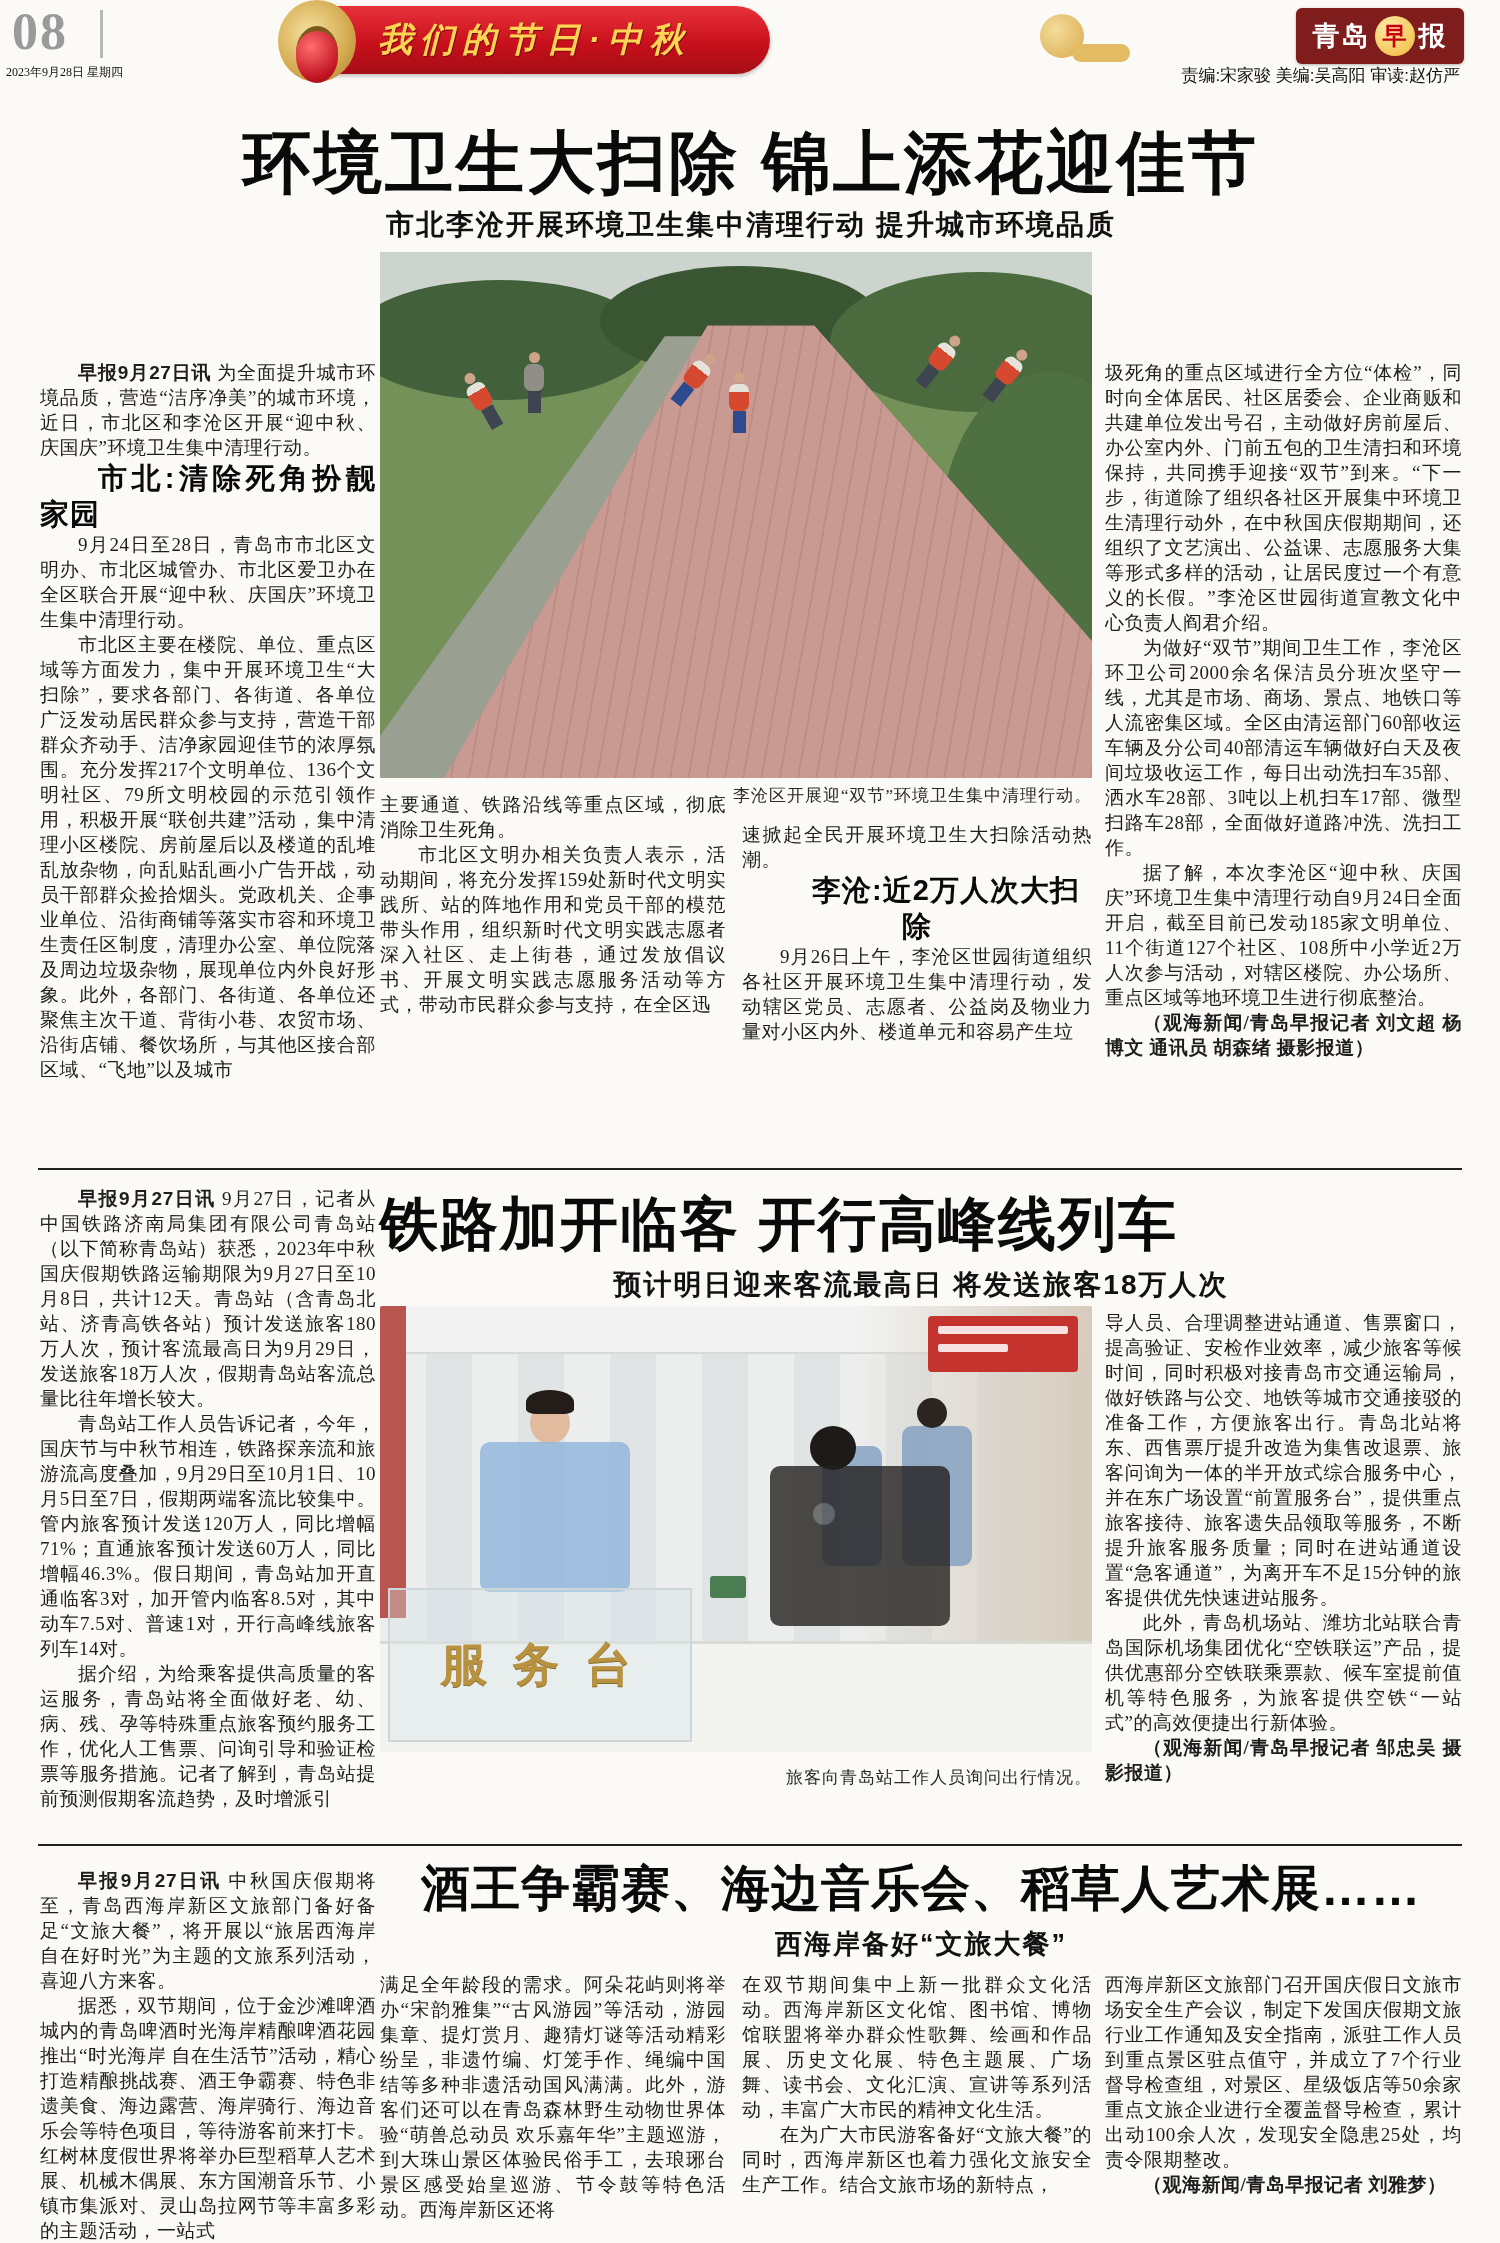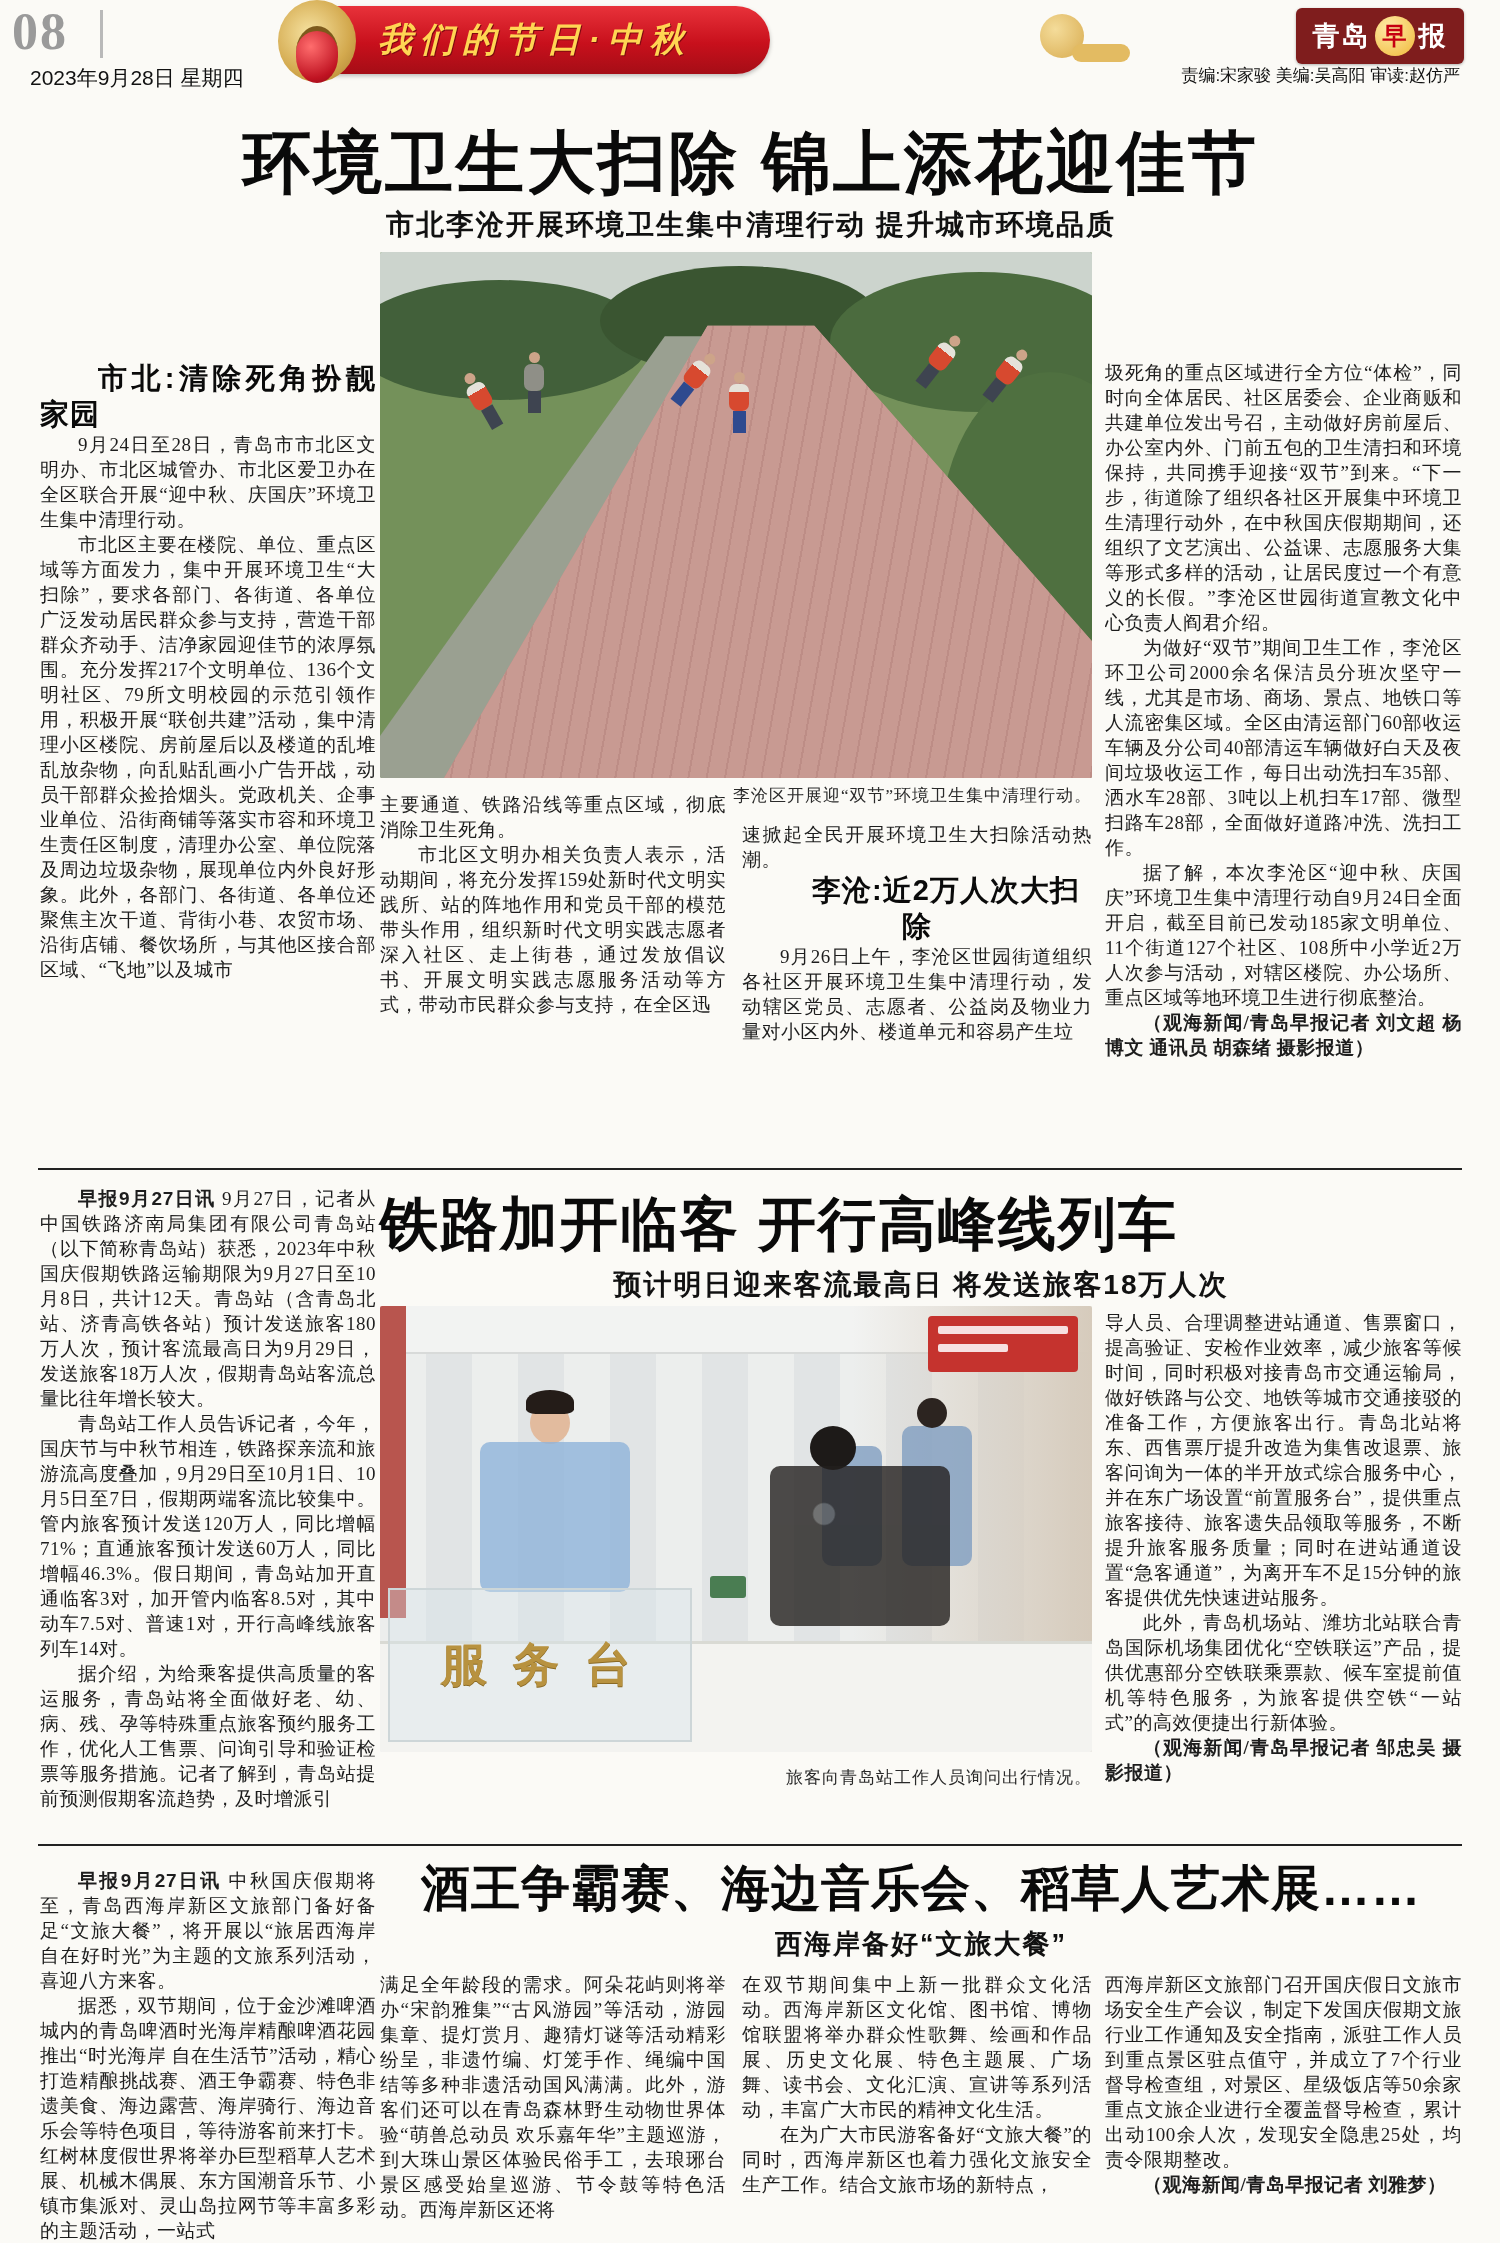--- a/index.html
+++ b/index.html
@@ -2,21 +2,21 @@
 <html><head>
 <meta charset="utf-8">
 <style>
   html,body{margin:0;padding:0;background:#e9e7e2;}
   .page{position:relative;width:1500px;height:2243px;margin:0 auto;background:#fbfaf6;
         overflow:hidden;font-family:"Liberation Serif", serif;color:#1c1c1c;}
   .abs{position:absolute;}
   
   .pagenum{left:12px;top:2px;font-family:Liberation Serif, serif;font-size:52px;font-weight:700;color:#9a9a9a;letter-spacing:2px;}
   .pagebar{left:100px;top:10px;width:3px;height:48px;background:#b9b9b9;}
-  .dateline{left:6px;top:64px;font-size:21px;color:#111;font-family:Liberation Sans, sans-serif;margin-left:24px;}
+  .dateline{left:6px;top:64px;font-size:12px;color:#111;font-family:Liberation Serif, serif;}
   .editors{right:40px;top:64px;font-size:17px;color:#111;font-family:"Liberation Sans",sans-serif;text-align:right;}
   .banner{left:300px;top:6px;width:470px;height:68px;background:linear-gradient(180deg,#e8323a,#c8101c 55%,#a50d16);
           border-radius:34px;box-shadow:0 2px 4px rgba(0,0,0,.25);display:flex;align-items:center;justify-content:center;}
   .banner-text{font-family:"Liberation Sans",sans-serif;font-size:34px;font-weight:700;color:#ffd553;letter-spacing:8px;
                text-shadow:1px 1px 0 #7d0a10;font-style:italic;}
   .bflower{left:278px;top:0px;width:78px;height:82px;border-radius:50%;
            background:radial-gradient(circle at 40% 40%,#f6e2a0,#d3a94e 60%,#a97c2e);}
   .blantern{left:296px;top:26px;width:42px;height:52px;border-radius:50%/46%;
             background:radial-gradient(circle at 35% 30%,#ff6d6d,#c01322 70%,#8c0a14);border-top:5px solid #7d5a1c;}
   .bmoon{left:1040px;top:14px;width:44px;height:44px;border-radius:50%;
@@ -107,20 +107,22 @@
     <span class="mh">青岛</span>
     <span class="mcirc">早</span>
     <span class="mh">报</span>
   </div>
   <div class="abs editors">责编:宋家骏  美编:吴高阳  审读:赵仿严</div>
 
   <div class="abs h1a">环境卫生大扫除 锦上添花迎佳节</div>
   <div class="abs sub1">市北李沧开展环境卫生集中清理行动 提升城市环境品质</div>
 
   <div class="col" style="left:40px;top:360px;width:336px;height:800px;">
+    <p><span class="lead">早报9月27日讯</span>
+       <span>为全面提升城市环境品质，营造“洁序净美”的城市环境，近日，市北区和李沧区开展“迎中秋、庆国庆”环境卫生集中清理行动。</span></p>
     <p class="subhead">市北:清除死角扮靓家园</p>
     <p>9月24日至28日，青岛市市北区文明办、市北区城管办、市北区爱卫办在全区联合开展“迎中秋、庆国庆”环境卫生集中清理行动。</p>
     <p>市北区主要在楼院、单位、重点区域等方面发力，集中开展环境卫生“大扫除”，要求各部门、各街道、各单位广泛发动居民群众参与支持，营造干部群众齐动手、洁净家园迎佳节的浓厚氛围。充分发挥217个文明单位、136个文明社区、79所文明校园的示范引领作用，积极开展“联创共建”活动，集中清理小区楼院、房前屋后以及楼道的乱堆乱放杂物，向乱贴乱画小广告开战，动员干部群众捡拾烟头。党政机关、企事业单位、沿街商铺等落实市容和环境卫生责任区制度，清理办公室、单位院落及周边垃圾杂物，展现单位内外良好形象。此外，各部门、各街道、各单位还聚焦主次干道、背街小巷、农贸市场、沿街店铺、餐饮场所，与其他区接合部区域、“飞地”以及城市</p>
   </div>
 
   <div class="photo p1">
     <div class="bldg"></div>
     <div class="blob" style="left:-30px;top:28px;width:300px;height:120px;background:#42603a;"></div>
     <div class="blob" style="left:220px;top:14px;width:280px;height:110px;background:#3a5531;"></div>
     <div class="blob" style="left:450px;top:20px;width:300px;height:140px;background:#4b6b3e;"></div>

